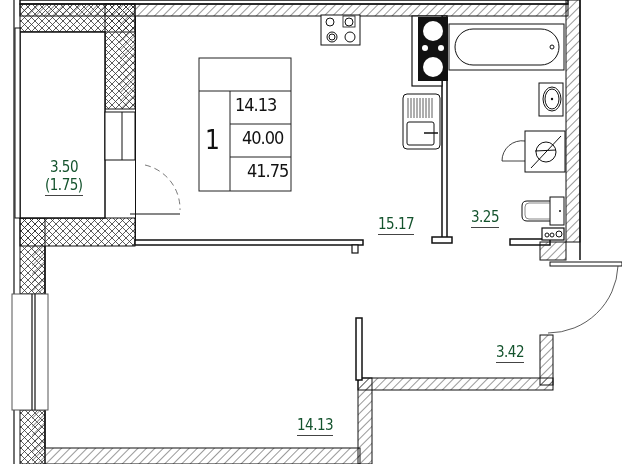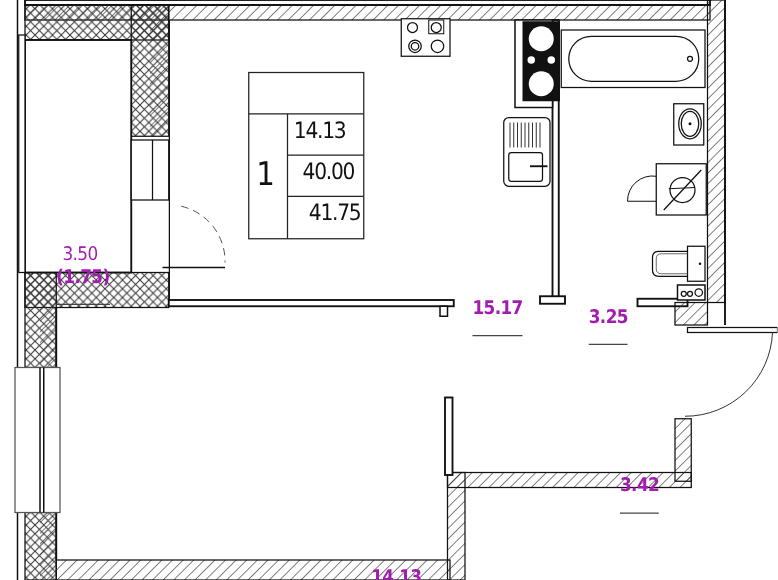--- a/index.html
+++ b/index.html
@@ -1,19 +1,19 @@
 <!DOCTYPE html>
 <html><head>
 <meta charset="utf-8">
 <style>
   html,body{margin:0;padding:0;background:#fff;}
   body{width:622px;height:464px;overflow:hidden;position:relative;font-family:"DejaVu Sans Condensed","DejaVu Sans",sans-serif;}
   svg{position:absolute;left:0;top:0;}
-  .lbl{position:absolute;font-size:15px;color:#a21caf;letter-spacing:-0.5px;line-height:1;white-space:nowrap;margin-top:36px;}
-  .ul{border-bottom:1px solid #444;padding-bottom:14px;font-weight:bold;}
+  .lbl{position:absolute;font-size:15px;color:#14532d;letter-spacing:-0.5px;line-height:1;white-space:nowrap;}
+  .ul{border-bottom:1px solid #444;padding-bottom:2px;}
   .cell{position:absolute;font-size:18px;color:#111;letter-spacing:-1px;line-height:1;}
 </style>
 </head>
 <body>
 
 <svg width="622" height="464" viewBox="0 0 622 464">
   <defs>
     <pattern id="hatch" width="6" height="6" patternUnits="userSpaceOnUse" patternTransform="rotate(45)">
       <line x1="0" y1="0" x2="0" y2="6" stroke="#333" stroke-width="1"></line>
     </pattern>
@@ -163,16 +163,16 @@
   </g>
 </svg>
 
 <div class="cell" style="left:205px;top:127px;font-size:26px;">1</div>
 <div class="cell" style="left:235px;top:96px;">14.13</div>
 <div class="cell" style="left:242px;top:129px;">40.00</div>
 <div class="cell" style="left:235px;top:162px;margin-left:12px;">41.75</div>
 
 <div class="lbl" style="left:50px;top:160px;">3.50</div>
 <div class="lbl ul" style="left:45px;top:178px;">(1.75)</div>
-<div class="lbl ul" style="left:378px;top:203px;">15.17</div>
+<div class="lbl ul" style="left:378px;top:217px;">15.17</div>
 <div class="lbl ul" style="left:471px;top:210px;">3.25</div>
 <div class="lbl ul" style="left:496px;top:345px;">3.42</div>
 <div class="lbl ul" style="left:297px;top:418px;">14.13</div>
 
 </body></html>

